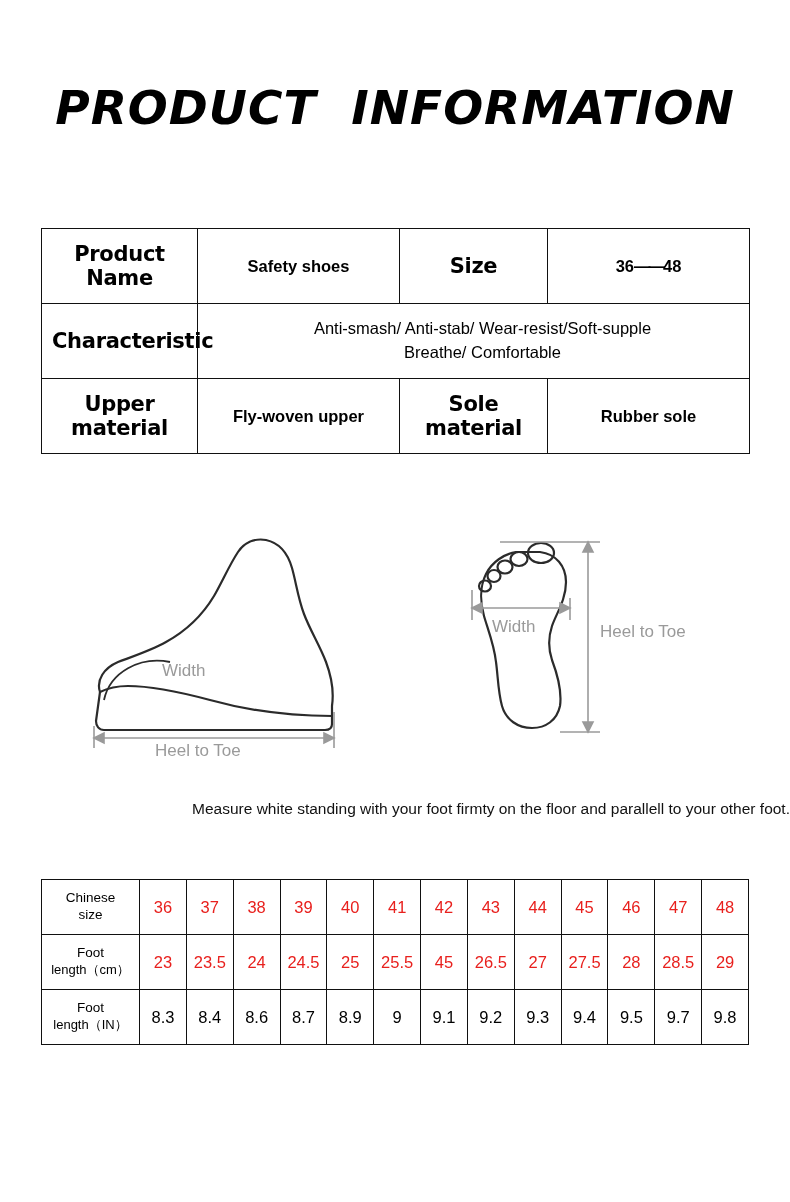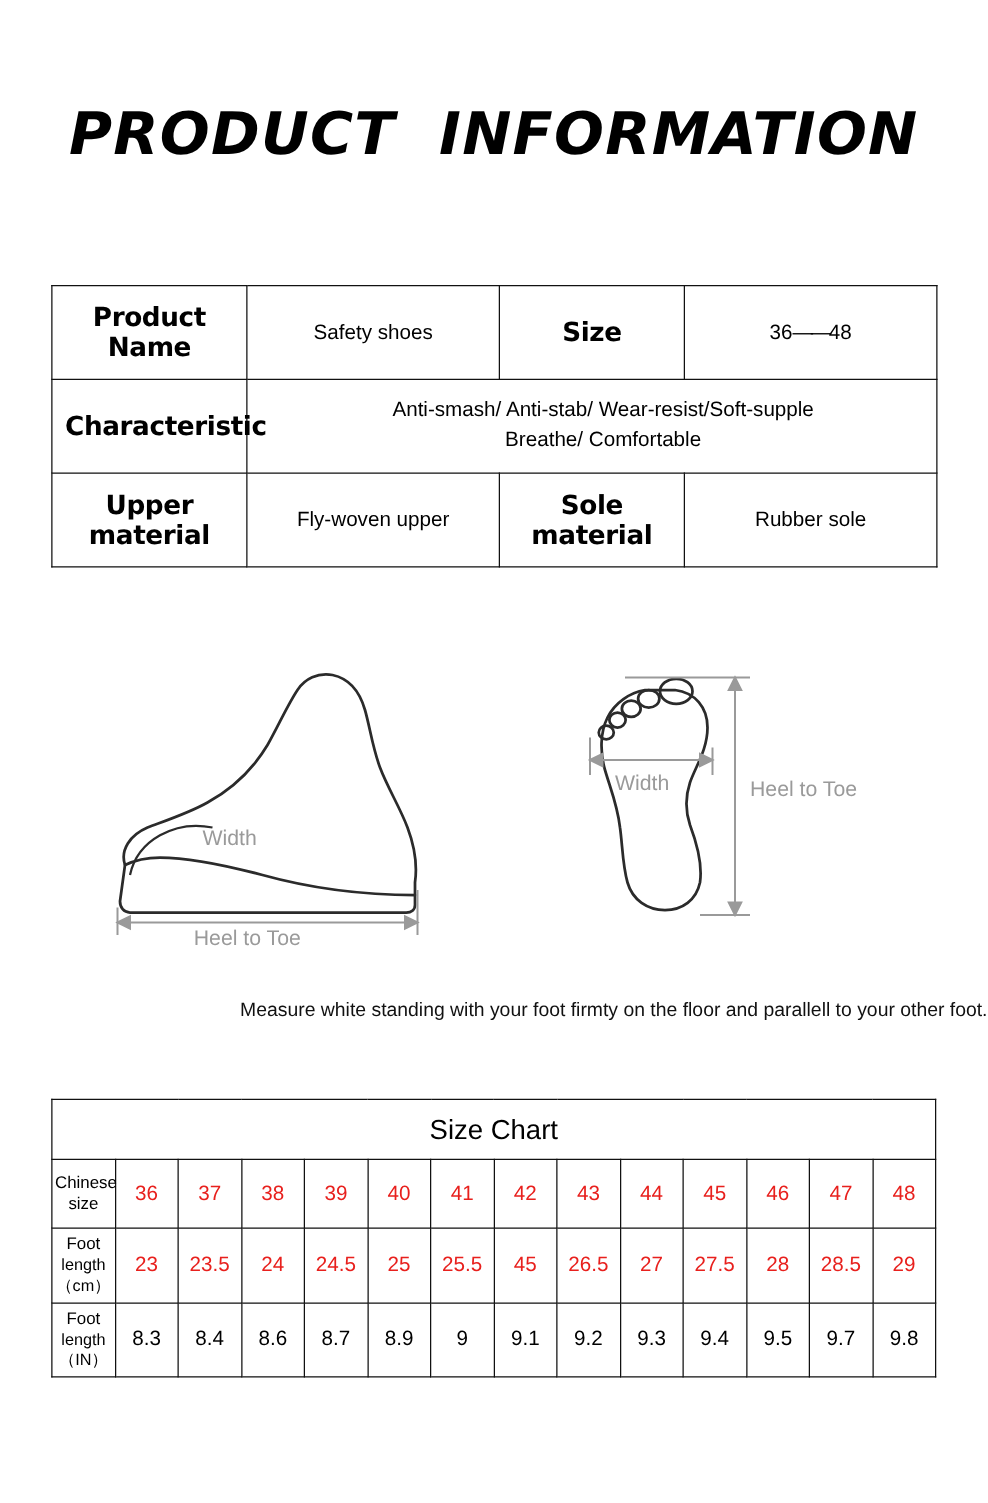--- a/index.html
+++ b/index.html
@@ -51,21 +51,21 @@
     font-size: 16.5px;
     vertical-align: middle;
     text-align: center;
   }
   .info-table td.lbl {
     font-weight: bold;
     font-family: "DejaVu Sans", sans-serif;
     font-size: 21px;
     letter-spacing: -0.3px;
   }
-  .info-table td.val { font-weight: normal; }
+  .info-table td.val { font-weight: bold; }
   .char-cell {
     text-align: left;
     padding-left: 28px !important;
     line-height: 1.45;
     font-size: 16.5px;
   }
   .size-range { letter-spacing: 0px; }
   .size-range .dash { letter-spacing: -2px; }
 
   
@@ -212,23 +212,20 @@
         <polygon points="588,212 583,202 593,202"></polygon>
       </g>
       <text x="600" y="117" font-family="Liberation Sans, sans-serif" font-size="17" fill="#9a9a9a">Heel to Toe</text>
     </svg>
   </div>
 
   <div class="measure-note">Measure white standing with your foot firmty on the floor and parallell to your other foot.</div>
 
   <table class="size-chart">
     <tbody>
-      <tr>
-        <td class="chart-title" colspan="14">Size Chart</td>
-      </tr>
       <tr>
         <td class="rowhead">
           <div>Chinese</div>
           <div>size</div>
         </td>
         <td class="cell red">36</td>
         <td class="cell red">37</td>
         <td class="cell red">38</td>
         <td class="cell red">39</td>
         <td class="cell red">40</td>

